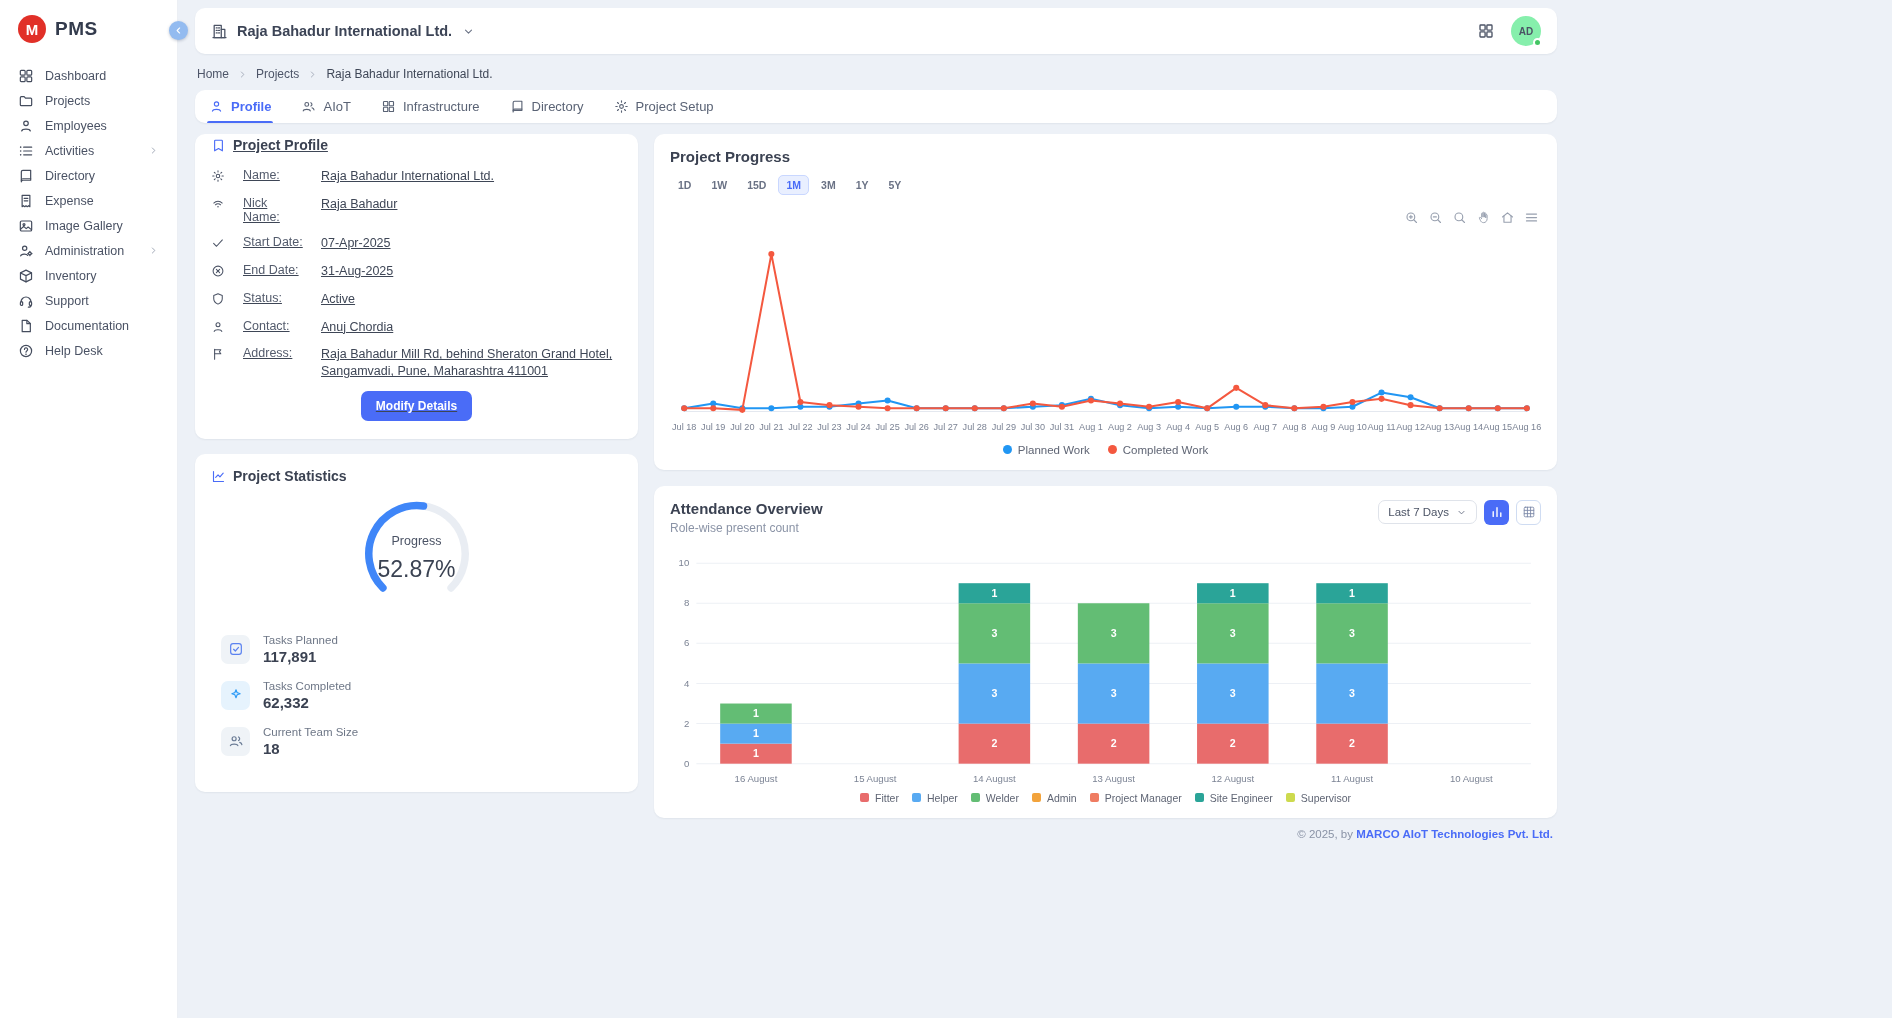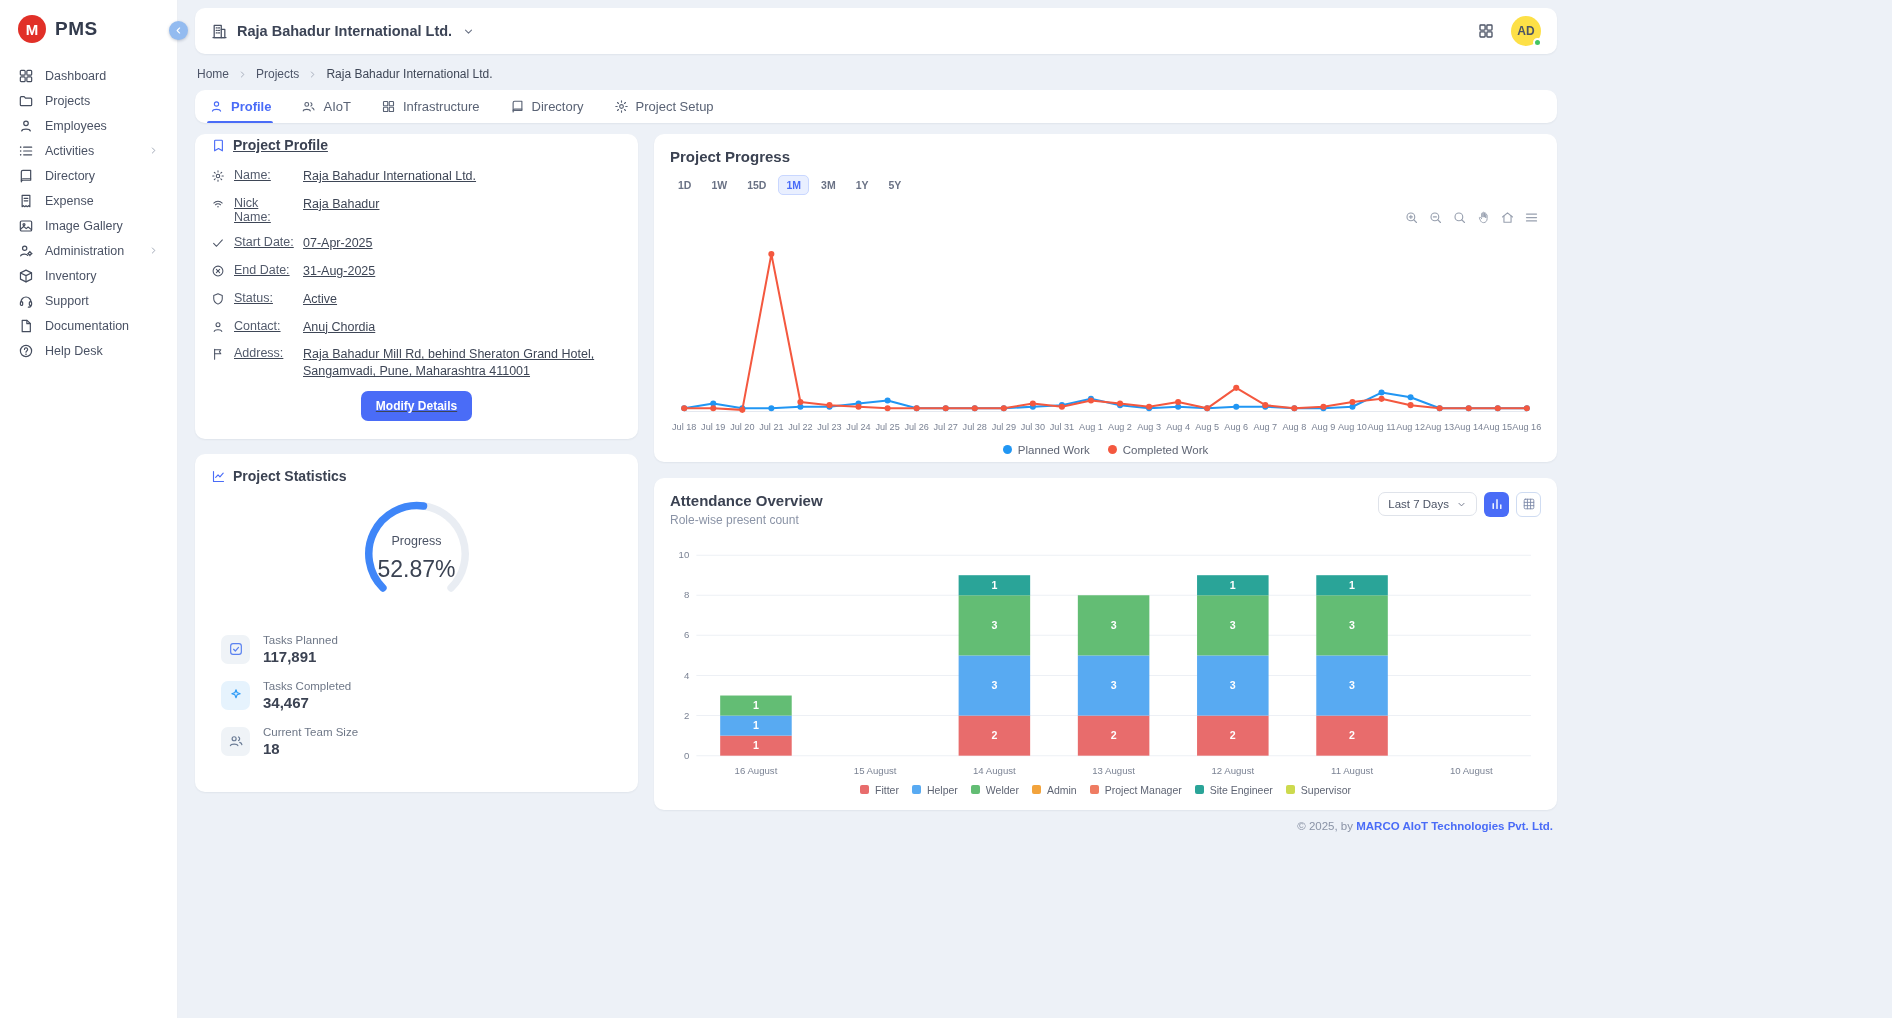--- a/index.html
+++ b/index.html
@@ -27,21 +27,21 @@
 
   .card { background:#fff; border-radius:10px; box-shadow:0 1px 2px rgba(21,30,50,.06); }
 
   .topbar { height:46px; display:flex; align-items:center; justify-content:space-between; padding:0 16px; }
   .project-selector { display:flex; align-items:center; gap:9px; cursor:pointer; }
   .project-selector .bld { width:17px; height:17px; color:#4b5365; }
   .sel-text { font-size:14.5px; font-weight:700; color:#3c4456; }
   .chev-d { width:13px; height:13px; color:#6a7285; margin-left:1px; }
   .topbar-right { display:flex; align-items:center; gap:16px; }
   .apps { width:18px; height:18px; color:#4b5365; cursor:pointer; }
-  .avatar { position:relative; width:30px; height:30px; border-radius:50%; background:#fde047; display:flex; align-items:center; justify-content:center; font-size:12px; font-weight:700; color:#4b5365; cursor:pointer; }
+  .avatar { position:relative; width:30px; height:30px; border-radius:50%; background:#86efac; display:flex; align-items:center; justify-content:center; font-size:10px; font-weight:700; color:#4b5365; cursor:pointer; }
   .status-dot { position:absolute; right:-1px; bottom:-1px; width:9px; height:9px; border-radius:50%; background:#43c463; border:2px solid #fff; }
 
   .breadcrumb { display:flex; align-items:center; gap:8px; margin:13px 2px 9px; font-size:12px; }
   .crumb { color:#4d5568; cursor:pointer; }
   .crumb.current { color:#3f4757; cursor:default; }
   .breadcrumb .sep { width:11px; height:11px; color:#a2aab8; }
 
   .tabbar { height:33px; display:flex; align-items:stretch; gap:30px; padding:0 14px; position:relative; }
   .tab { display:flex; align-items:center; gap:7px; font-size:13px; color:#5a6375; cursor:pointer; position:relative; }
   .tab .ic { width:15px; height:15px; }
@@ -52,21 +52,21 @@
   .col-left { width:443px; display:flex; flex-direction:column; gap:15px; }
   .col-right { width:903px; display:flex; flex-direction:column; gap:16px; }
 
   .card-title-row { display:flex; align-items:center; gap:7px; }
   .card-title-row .ic { width:15px; height:15px; color:#4a6cf7; }
   .card-title { font-size:14px; font-weight:700; color:#3b4252; }
 
   
   .profile-card { padding:3px 16px 16px;text-decoration:underline; }
   .fields { margin-top:15px; }
-  .f-row { display:flex; gap:9px; margin-bottom:11px; font-size:12.5px; align-items:flex-start; }
+  .f-row { display:flex; gap:18px; margin-bottom:11px; font-size:12.5px; align-items:flex-start; }
   .f-row .ic { width:14px; height:14px; color:#4b5365; margin-top:1px; }
   .f-label { width:60px; color:#535b6c; flex:none; }
   .f-value { color:#3e4656; line-height:1.35; max-width:308px; }
   .modify-btn { display:block; margin:10px auto 2px; background:#4a6cf7; color:#fff; border:none; border-radius:7px; font-size:12px; font-weight:600; padding:8px 15px; cursor:pointer; font-family:inherit; }
 
   
   .stats-card { padding:14px 16px 20px; }
   .gauge-wrap { position:relative; width:150px; margin:12px auto 0; }
   .gauge-wrap svg { display:block; width:150px; }
   .gauge-label { position:absolute; top:38px; left:0; right:0; text-align:center; font-size:12.5px; color:#4b5365; }
@@ -76,21 +76,21 @@
   .stat-icon { width:29px; height:29px; border-radius:7px; display:flex; align-items:center; justify-content:center; }
   .stat-icon .ic { width:16px; height:16px; }
   .si-1 { background:#eff3f7; color:#5b82f0; }
   .si-2 { background:#e6f3fd; color:#2e9bf6; }
   .si-3 { background:#eff3f7; color:#6b7c96; }
   .stat-text { display:flex; flex-direction:column; }
   .stat-label { font-size:11.5px; color:#6e7787; }
   .stat-value { font-size:15px; font-weight:700; color:#3b4252; margin-top:2px; }
 
   
-  .progress-card { padding:14px 16px 0; position:relative; }
+  .progress-card { padding:14px 16px 8px; position:relative; }
   .chart-sub { font-size:12px; color:#8a93a6; margin-top:4px; }
   .range-row { display:flex; gap:4px; margin-top:10px; }
   .range-btn { font-size:10.5px; font-weight:600; color:#6a7285; padding:3px 7px; border-radius:5px; border:1px solid transparent; cursor:pointer; }
   .range-btn.active { color:#4a6cf7; background:#e9efff; border-color:#c9d7ff; }
   .chart-toolbar { position:absolute; right:18px; top:76px; display:flex; gap:9px; }
   .chart-toolbar .ic { width:15px; height:15px; color:#98a0af; cursor:pointer; }
   .line-chart-box { margin-top:22px; }
   .line-chart-box svg { display:block; width:100%; }
   .legend { display:flex; justify-content:center; gap:18px; margin:2px 0 6px; }
   .legend-item { display:flex; align-items:center; gap:6px; font-size:11.5px; color:#5f6574; cursor:pointer; }
@@ -485,21 +485,21 @@
             <div class="stat-row">
               <span class="stat-icon si-2">
                   <span class="ic">
                     <svg viewBox="0 0 24 24" fill="none" stroke="currentColor" stroke-width="1.8" stroke-linecap="round" stroke-linejoin="round">
                       <path d="M12 4.2l1.7 4.3 4.5 1.6-4.5 1.6L12 16l-1.7-4.3-4.5-1.6 4.5-1.6z"></path>
                     </svg>
                   </span>
                 </span>
               <span class="stat-text">
                 <span class="stat-label">Tasks Completed</span>
-                <span class="stat-value">34,467</span>
+                <span class="stat-value">62,332</span>
               </span>
             </div>
             <div class="stat-row">
               <span class="stat-icon si-3">
                   <span class="ic">
                     <svg viewBox="0 0 24 24" fill="none" stroke="currentColor" stroke-width="1.8" stroke-linecap="round" stroke-linejoin="round">
                       <circle cx="9.2" cy="8.6" r="3"></circle>
                       <path d="M3.6 19c.8-3.2 10.4-3.2 11.2 0"></path>
                       <path d="M15.8 5.9a3 3 0 010 5.4"></path>
                       <path d="M17.6 14.1c1.9.6 3 1.7 3.2 3.3"></path>

